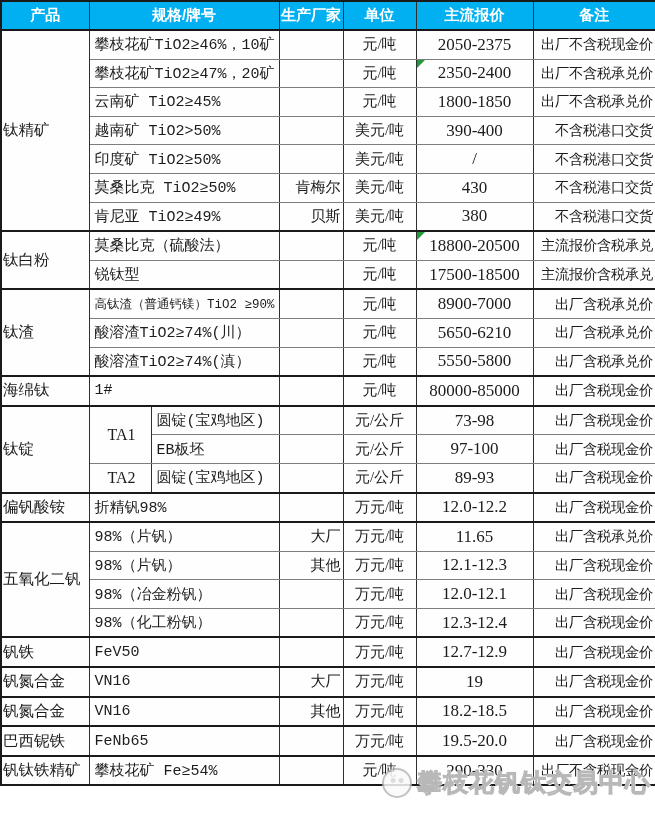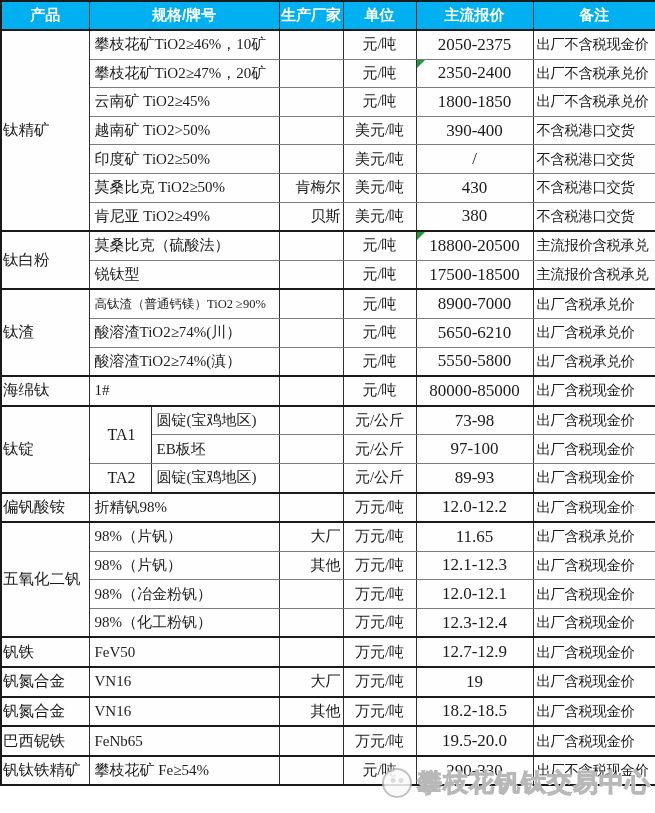--- a/index.html
+++ b/index.html
@@ -31,26 +31,26 @@
   }
   td{
     border-left:1.5px solid #2f2f2f;border-right:1.5px solid #2f2f2f;
     border-top:1px solid #7d7d7d;border-bottom:1px solid #7d7d7d;
     height:27.6px;padding:0 2px;font-size:15px;
     overflow:hidden;white-space:nowrap;background:#fefefe;
   }
   tr.group-start > td{border-top:2px solid #1a1a1a;}
   td.c-product{text-align:left;font-size:15.5px;padding:0 1px;}
   td.c-grade{text-align:center;padding-left:5px;font-size:16px;}
-  td.c-spec{text-align:left;padding-left:5px;}
+  td.c-spec{text-align:left;padding-left:5px;font-family:Liberation Mono, monospace;}
   td.c-spec.small{font-size:12.5px;margin-left:35px;}
   td.c-maker{text-align:right;}
   td.c-unit{text-align:center;}
   td.c-price{text-align:center;font-size:17px;position:relative;}
-  td.c-note{text-align:left;padding-left:3px;font-size:14.3px;letter-spacing:-0.3px;}
+  td.c-note{text-align:right;padding-left:3px;font-size:14.3px;letter-spacing:-0.3px;}
   .flag-tri{
     position:absolute;top:0;left:0;width:0;height:0;
     border-top:8px solid var(--flag-color,#219a3a);
     border-right:8px solid transparent;
   }
   .watermark{
     position:absolute;top:766px;right:4px;
     display:flex;align-items:center;gap:5px;
     pointer-events:none;
   }

